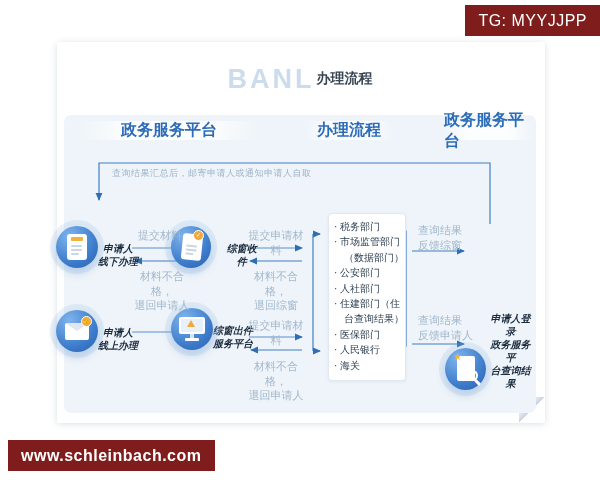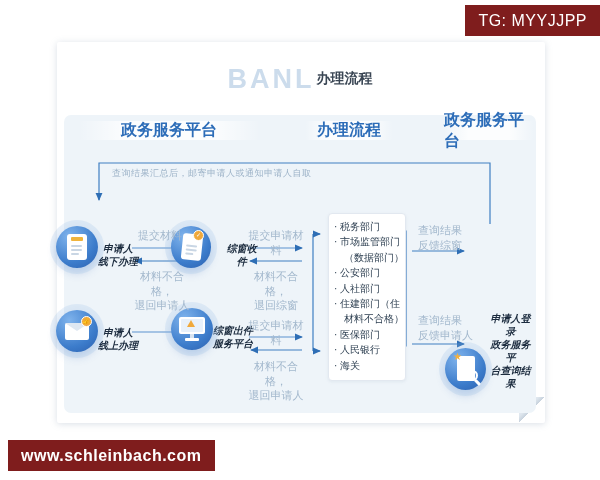--- a/index.html
+++ b/index.html
@@ -231,19 +231,19 @@
       <div>反馈申请人</div>
   </div>
 
   <div class="dept-box">
       <div class="dept-line">· 税务部门</div>
       <div class="dept-line">· 市场监管部门</div>
       <div class="dept-line">　（数据部门）</div>
       <div class="dept-line">· 公安部门</div>
       <div class="dept-line">· 人社部门</div>
       <div class="dept-line">· 住建部门（住</div>
-      <div class="dept-line">　材料不合格）</div>
+      <div class="dept-line">　台查询结果）</div>
       <div class="dept-line">· 医保部门</div>
       <div class="dept-line">· 人民银行</div>
       <div class="dept-line">· 海关</div>
     </div>
 
 </div>
 
 </body></html>

